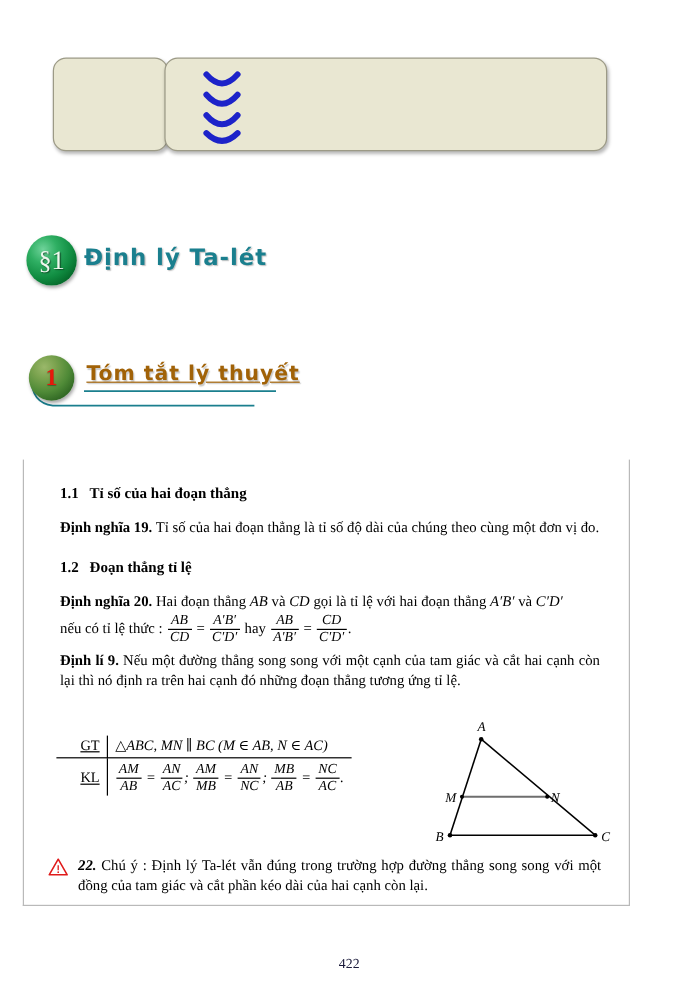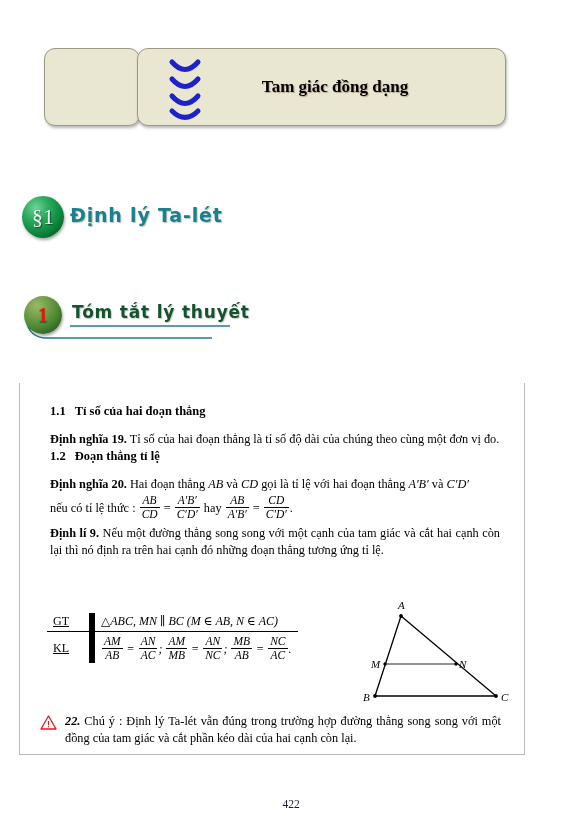--- a/index.html
+++ b/index.html
@@ -149,24 +149,25 @@
     left: 0; top: 0;
     width: 220px; height: 48px;
     z-index: 2;
   }
   #subsection-title {
     position: absolute;
     left: 50px; top: 6px;
     font-family: "DejaVu Sans", sans-serif;
     font-weight: bold;
     font-size: 17px;
-    color: #14532d;
+    color: #a16207;
     letter-spacing: 0.8px;
     z-index: 5;
     text-shadow: 1px 1px 1px rgba(0,0,0,0.22);
+    text-decoration: underline;
   }
 
   
   #content-box {
     position: absolute;
     left: 19px; top: 383px;
     width: 506px; height: 372px;
     border-left: 1px solid #b9b9b9;
     border-right: 1px solid #b9b9b9;
     border-bottom: 1px solid #b9b9b9;
@@ -222,22 +223,22 @@
     position: absolute;
     left: 47px; top: 613px;
     width: 290px;
   }
   table.gtkl {
     border-collapse: collapse;
     font-size: 12px;
   }
   table.gtkl td { padding: 1px 6px; vertical-align: middle; }
   td.gtkl-label {
-    text-align: left;
-    border-right: 6px solid #000000;
+    text-align: right;
+    border-right: 1px solid #000000;
     width: 30px;
     font-style: normal;
     text-decoration: underline;
   }
   tr.gtkl-row-gt td { border-bottom: 1px solid #000; padding-bottom: 2px; }
   tr.gtkl-row-kl td { padding-top: 3px; }
   .gtkl-content { font-style: italic; white-space: nowrap; }
 
   
   #triangle-figure {
@@ -285,21 +286,20 @@
 
   <svg id="chapter-spiral" viewBox="0 0 46 74">
     <g fill="none" stroke="#1d23c9" stroke-width="5" stroke-linecap="round">
       <path d="M10 12 Q23 27 36 12"></path>
       <path d="M10 29 Q23 44 36 29"></path>
       <path d="M10 46 Q23 61 36 46"></path>
       <path d="M10 61 Q23 74 36 61"></path>
     </g>
   </svg>
 
-  <div id="chapter-title">Tam giác đồng dạng</div>
 </div>
 
 <div id="section-heading">
   <div class="sphere" id="section-sphere"></div>
   <div id="section-sphere-label">§1</div>
   <div id="section-title">Định lý Ta-lét</div>
 </div>
 
 <div id="subsection-heading">
   <svg id="subsection-underline" viewBox="0 0 220 48">
@@ -315,21 +315,21 @@
   <div id="content-inner">
 
     <h4 class="sub-head" style="margin-top:20px">
       <span class="num">1.1</span><span>Tỉ số của hai đoạn thẳng</span>
     </h4>
     <p class="body-text" style="margin-top:12px">
       <span class="lead">Định nghĩa 19.</span>
       <span>Tỉ số của hai đoạn thẳng là tỉ số độ dài của chúng theo cùng một đơn vị đo.</span>
     </p>
 
-    <h4 class="sub-head" style="">
+    <h4 class="sub-head" style="margin-top:17px">
       <span class="num">1.2</span><span>Đoạn thẳng tỉ lệ</span>
     </h4>
     <p class="body-text" style="margin-top:12px">
       <span class="lead">Định nghĩa 20.</span>
       <span>Hai đoạn thẳng</span>
       <span class="mi">AB</span>
       <span>và</span>
       <span class="mi">CD</span>
       <span>gọi là tỉ lệ với hai đoạn thẳng</span>
       <span class="mi">A′B′</span>

